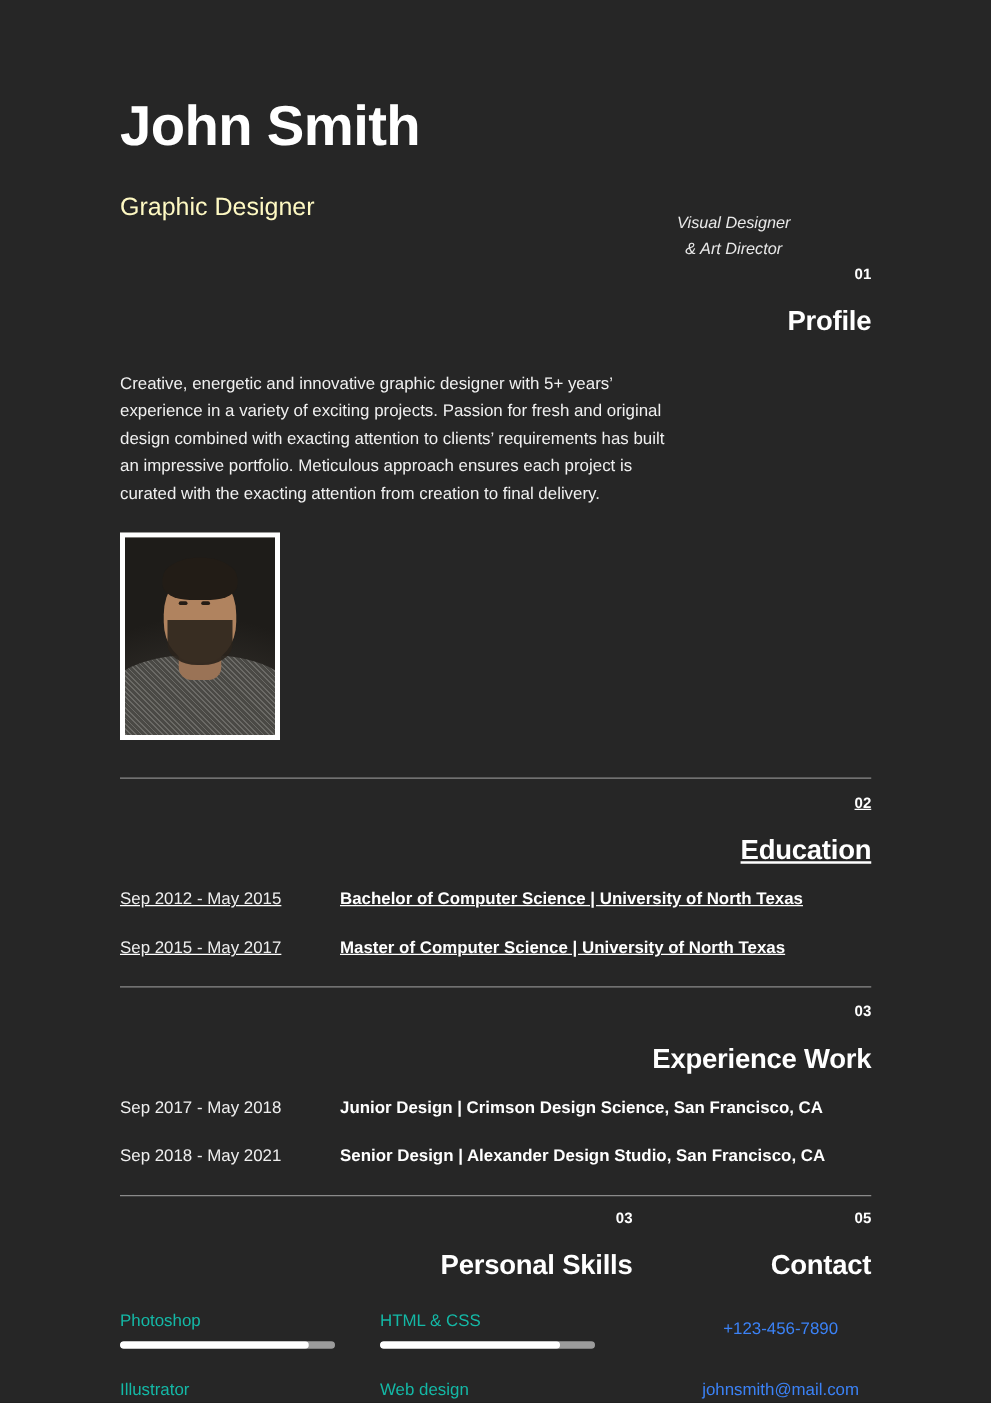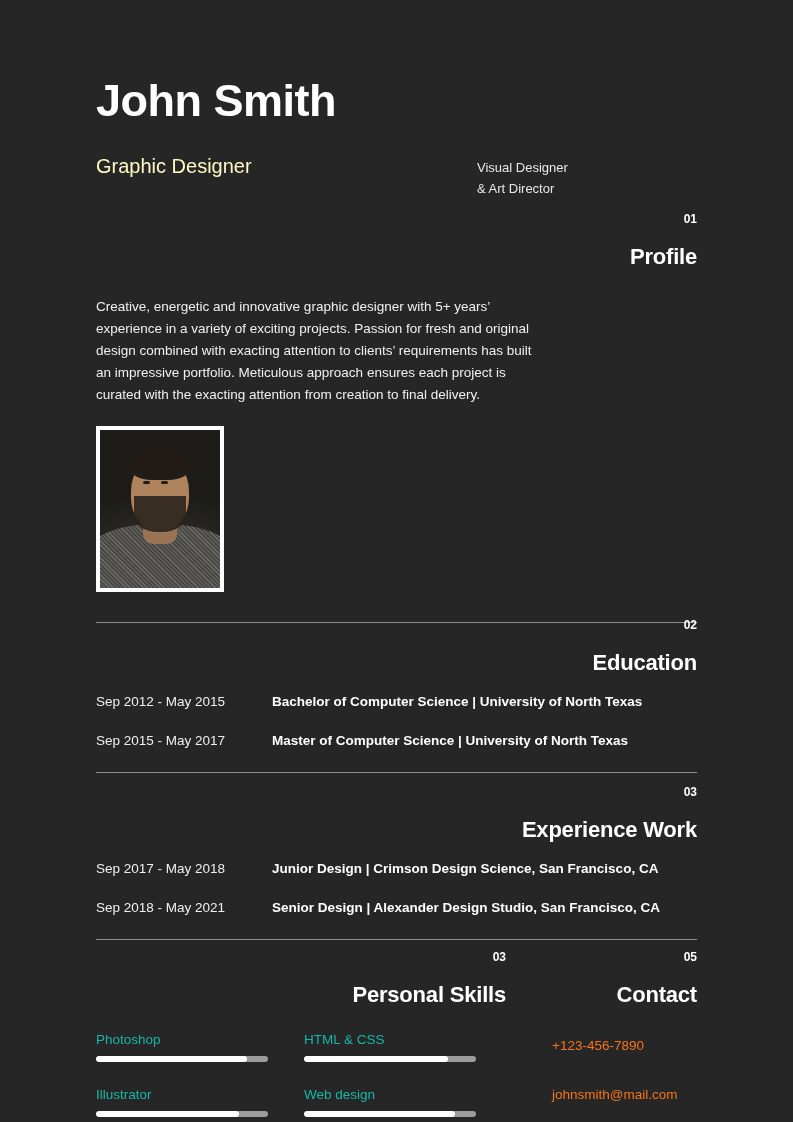--- a/index.html
+++ b/index.html
@@ -43,26 +43,27 @@
   }
   .role {
     font-size: 20px;
     font-weight: 400;
     margin-top: 32px;
     color: #fef9c3;
   }
   .tagline {
     position: absolute;
     right: 0;
-    top: 158px;
-    text-align: left;
+    top: 168px;
+    text-align: center;
     font-size: 13px;
     line-height: 1.6;
     color: #e8e8e8;
     width: 220px;
+    font-style: italic;
   }
 
   
   .sec-head {
     display: flex;
     align-items: flex-end;
     gap: 8px;
     margin: 0;
     flex-direction: column;
   }
@@ -220,22 +221,23 @@
   .bar-fill {
     height: 100%;
     background: #ffffff;
     border-radius: 3px;
   }
 
   .contact-col { flex: 1; padding-left: 26px; }
   .contact-items { margin-top: 30px; padding-left: 20px; }
   .contact-item {
     font-size: 13.5px;
-    color: #f97316;
+    color: #3b82f6;
     margin-bottom: 34px;
+    text-align: center;
   }
 </style>
 </head>
 <body>
 
 <div class="page">
   <div class="content">
 
     <div class="header">
       <div class="name">John Smith</div>
@@ -261,21 +263,21 @@
           <div class="ph-beard"></div>
           <div class="ph-hair"></div>
           <div class="ph-eye l"></div>
           <div class="ph-eye r"></div>
         </div>
       </div>
     </div>
 
     <hr class="divider" style="margin-top:30px;">
 
-    <div style="margin-top:5px;">
+    <div style="margin-top:22px;text-decoration:underline;">
       <div class="sec-head">
         <span class="sec-num">02</span>
         <span class="sec-title">Education</span>
       </div>
       <div class="rows">
         <div class="row">
           <span class="date">Sep 2012 - May 2015</span>
           <span class="desc">Bachelor of Computer Science | University of North Texas</span>
         </div>
         <div class="row">

